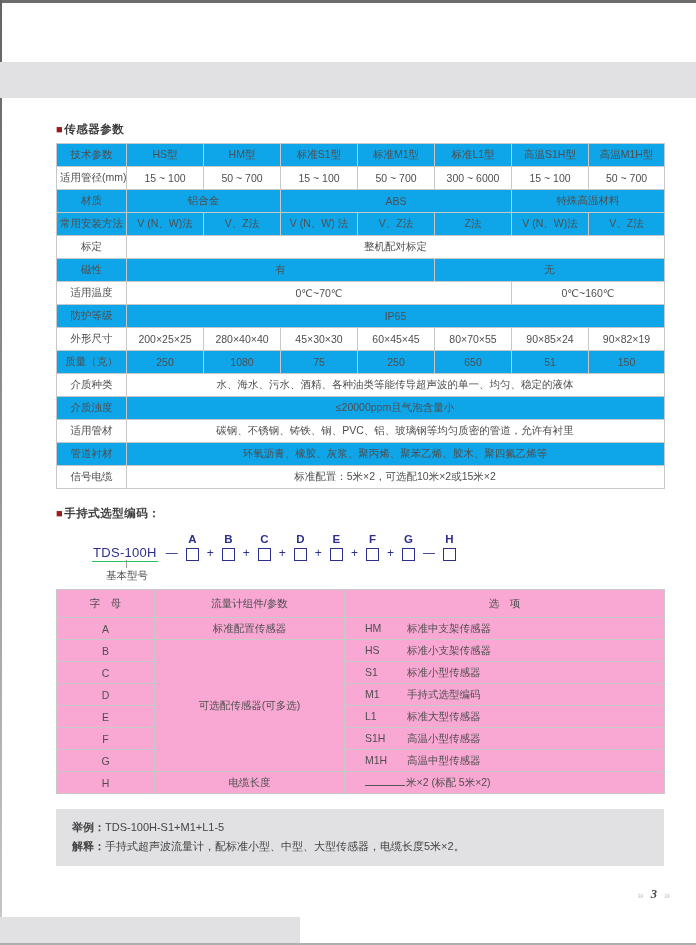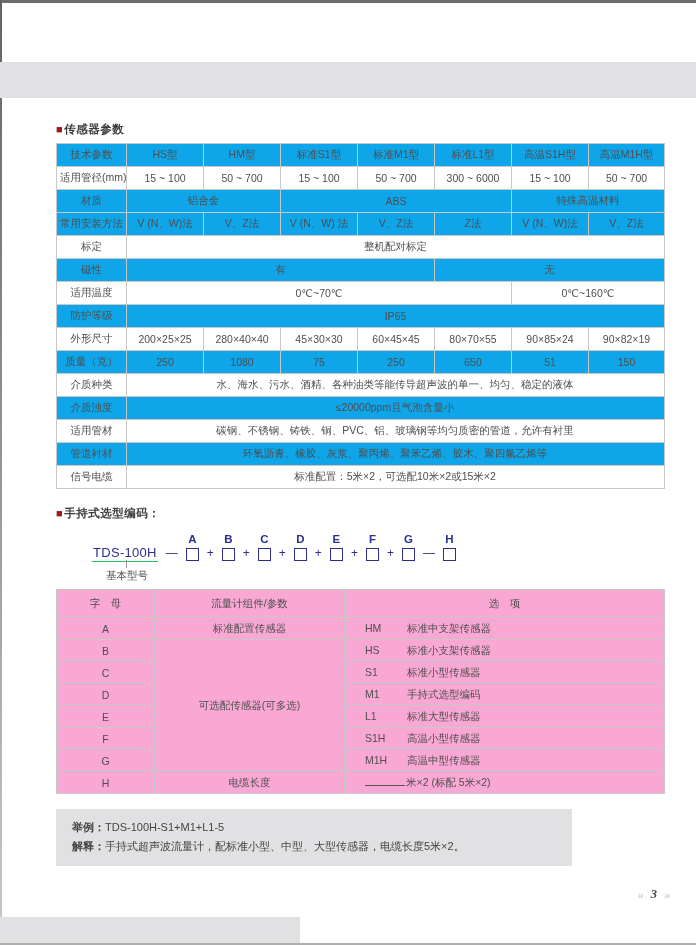--- a/index.html
+++ b/index.html
@@ -37,21 +37,21 @@
   .letter { font-size:11.5px; font-weight:600; color:#2c2f8e; margin-bottom:3px; line-height:11px; }
   .box { width:13px; height:13px; border:1.5px solid #2c2f8e; background:#fff; }
 
   .t2 { margin-top:4px; }
   .t2 td { background:#f9a8d4; height:22px; }
   .t2 tr.head td { height:28px; }
   .t2 td.opt { text-align:left; padding-left:20px; }
   .t2 .code { display:inline-block; width:42px; text-align:left; }
   .blank { display:inline-block; width:40px; height:10px; border-bottom:1px solid #555; margin-right:1px; }
 
-  .example { margin-top:15px; background:#e1e1e3; width:516px; padding:9px 16px 10px 16px; }
+  .example { margin-top:15px; background:#e1e1e3; width:608px; padding:9px 16px 10px 16px; }
   .ex-line { font-size:11px; line-height:19px; color:#444; }
   .ex-label { font-weight:bold; }
 
   .pager { position:absolute; top:887px; right:26px; display:flex; align-items:center; gap:7px; }
   .chev { color:#c3c3c3; font-size:11px; }
   .num { color:#4a4a4a; font-size:12.5px; font-style:italic; font-family:"Liberation Serif","DejaVu Serif",serif; font-weight:bold; }
 </style>
 </head>
 <body>
 

